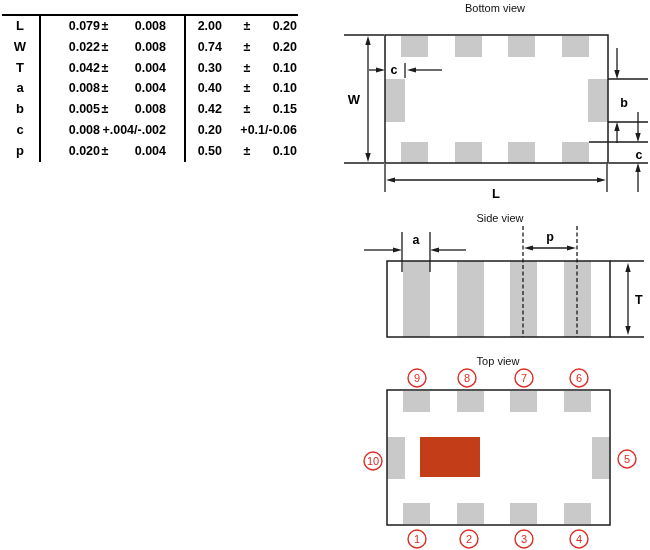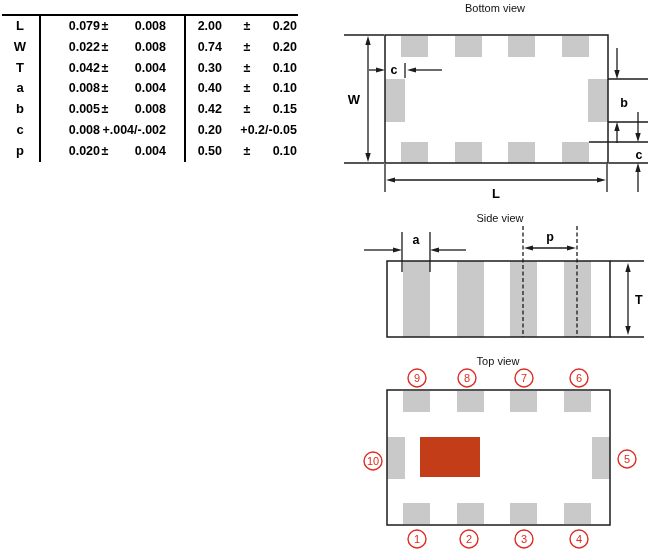--- a/index.html
+++ b/index.html
@@ -95,21 +95,21 @@
       <span class="c-pm2">±</span>
       <span class="c-t2">0.15</span>
     </div>
     <div class="trow">
       <span class="c-label">c</span>
       <span class="c-v1">0.008</span>
       <span class="c-pm1"></span>
       <span class="c-t1">+.004/-.002</span>
       <span class="c-v2">0.20</span>
       <span class="c-pm2"></span>
-      <span class="c-t2">+0.2/-0.05</span>
+      <span class="c-t2">+0.1/-0.06</span>
     </div>
     <div class="trow">
       <span class="c-label">p</span>
       <span class="c-v1">0.020</span>
       <span class="c-pm1">±</span>
       <span class="c-t1">0.004</span>
       <span class="c-v2">0.50</span>
       <span class="c-pm2">±</span>
       <span class="c-t2">0.10</span>
     </div>

